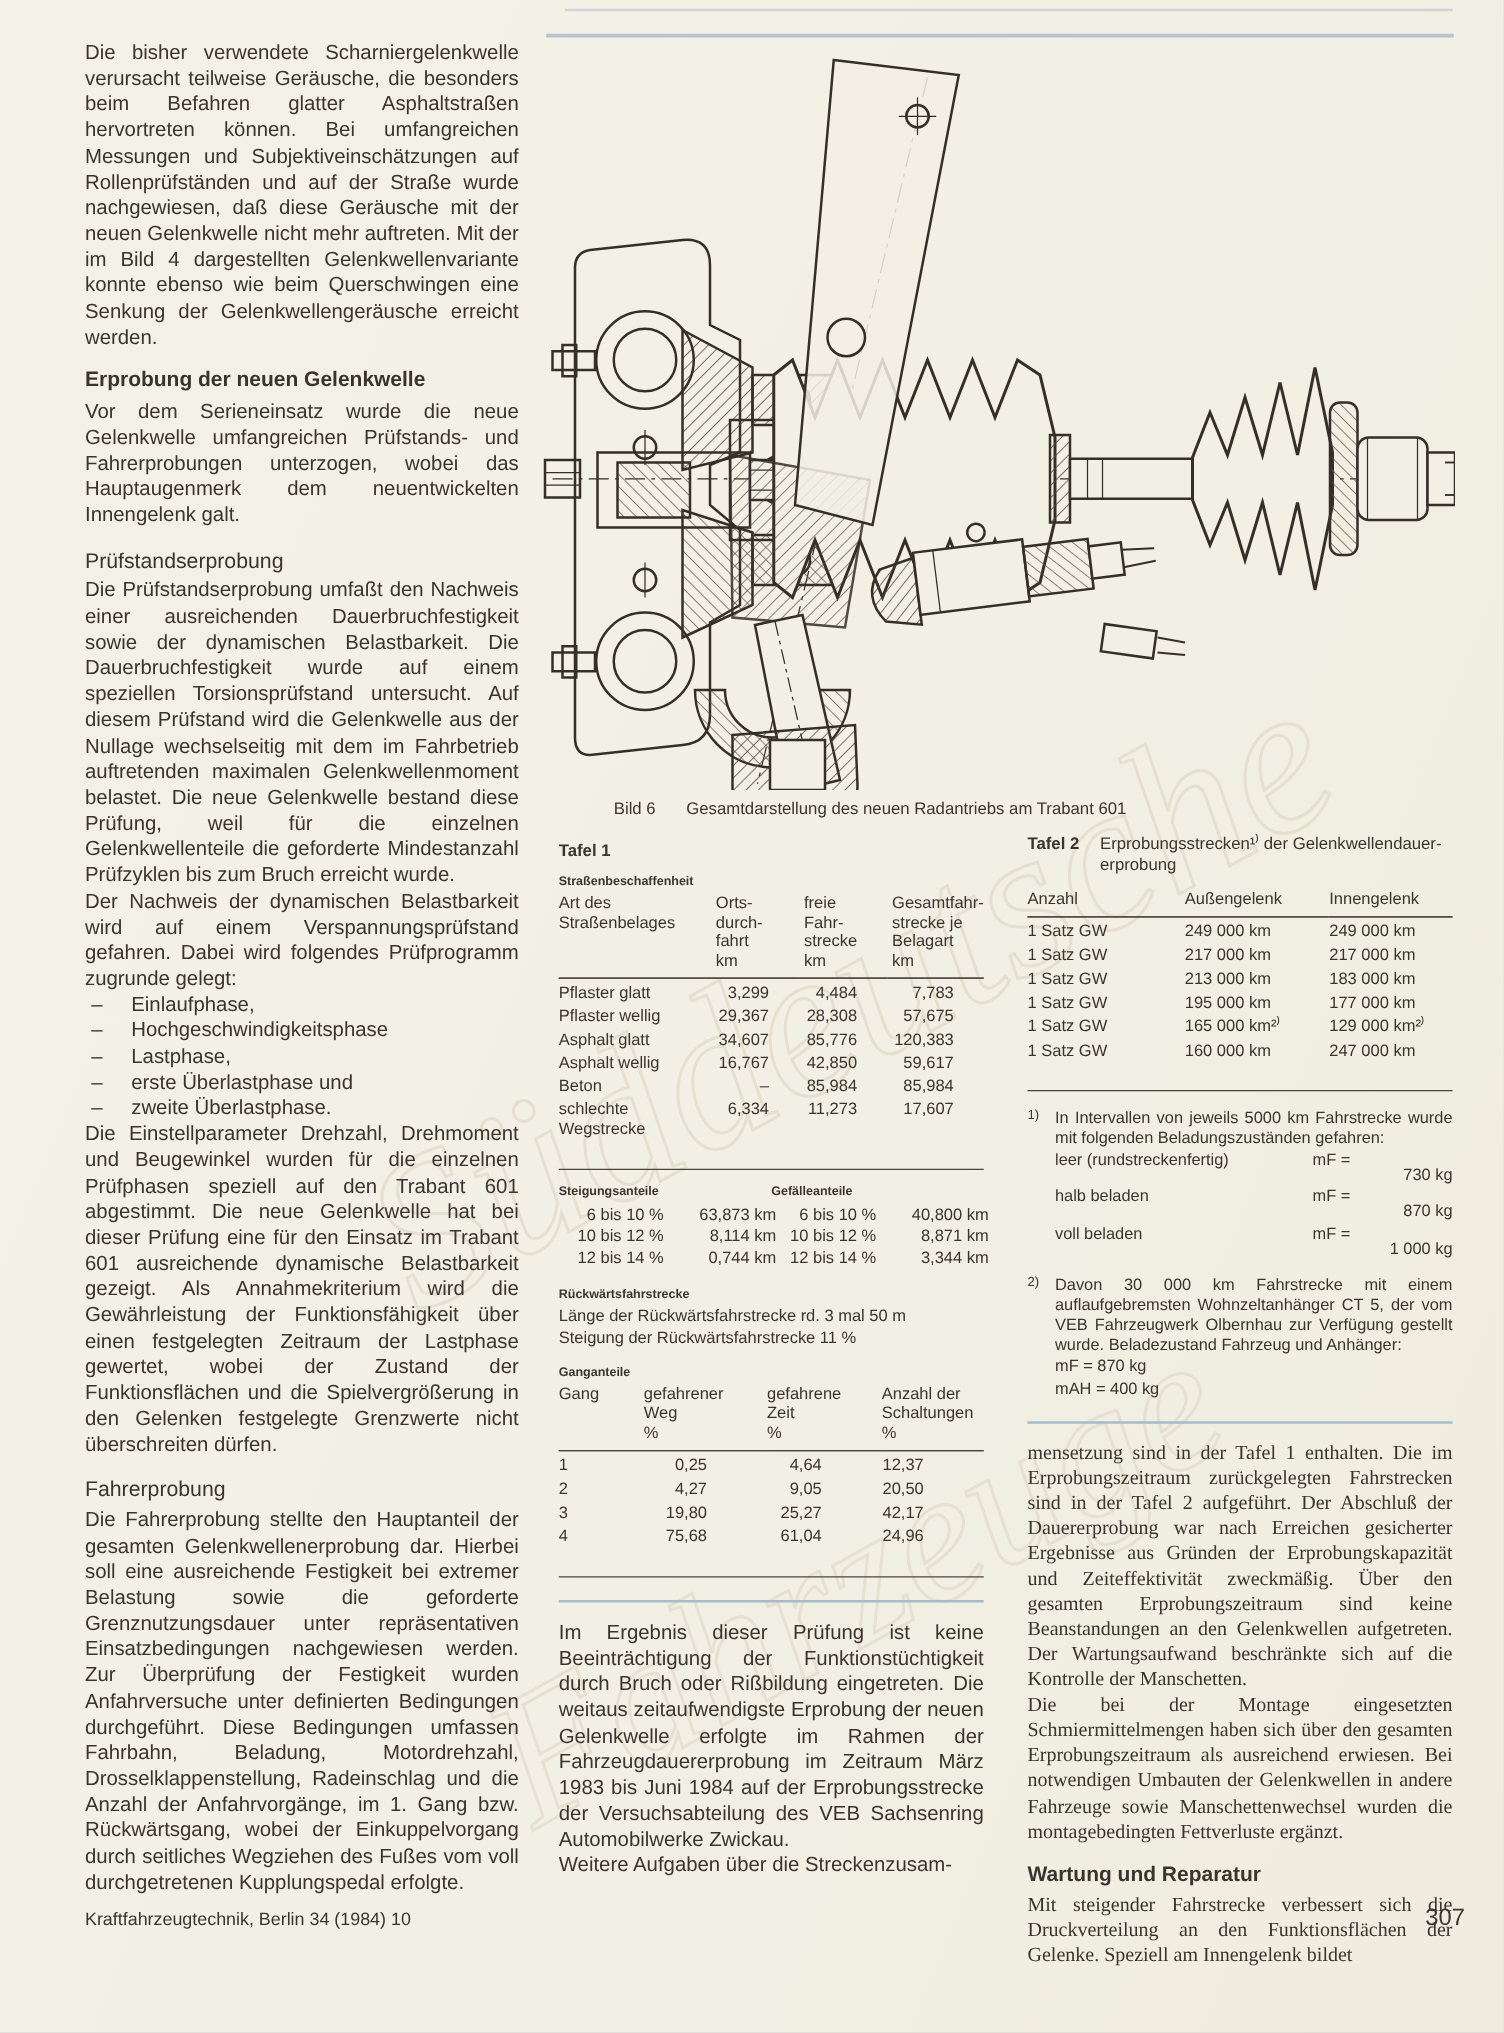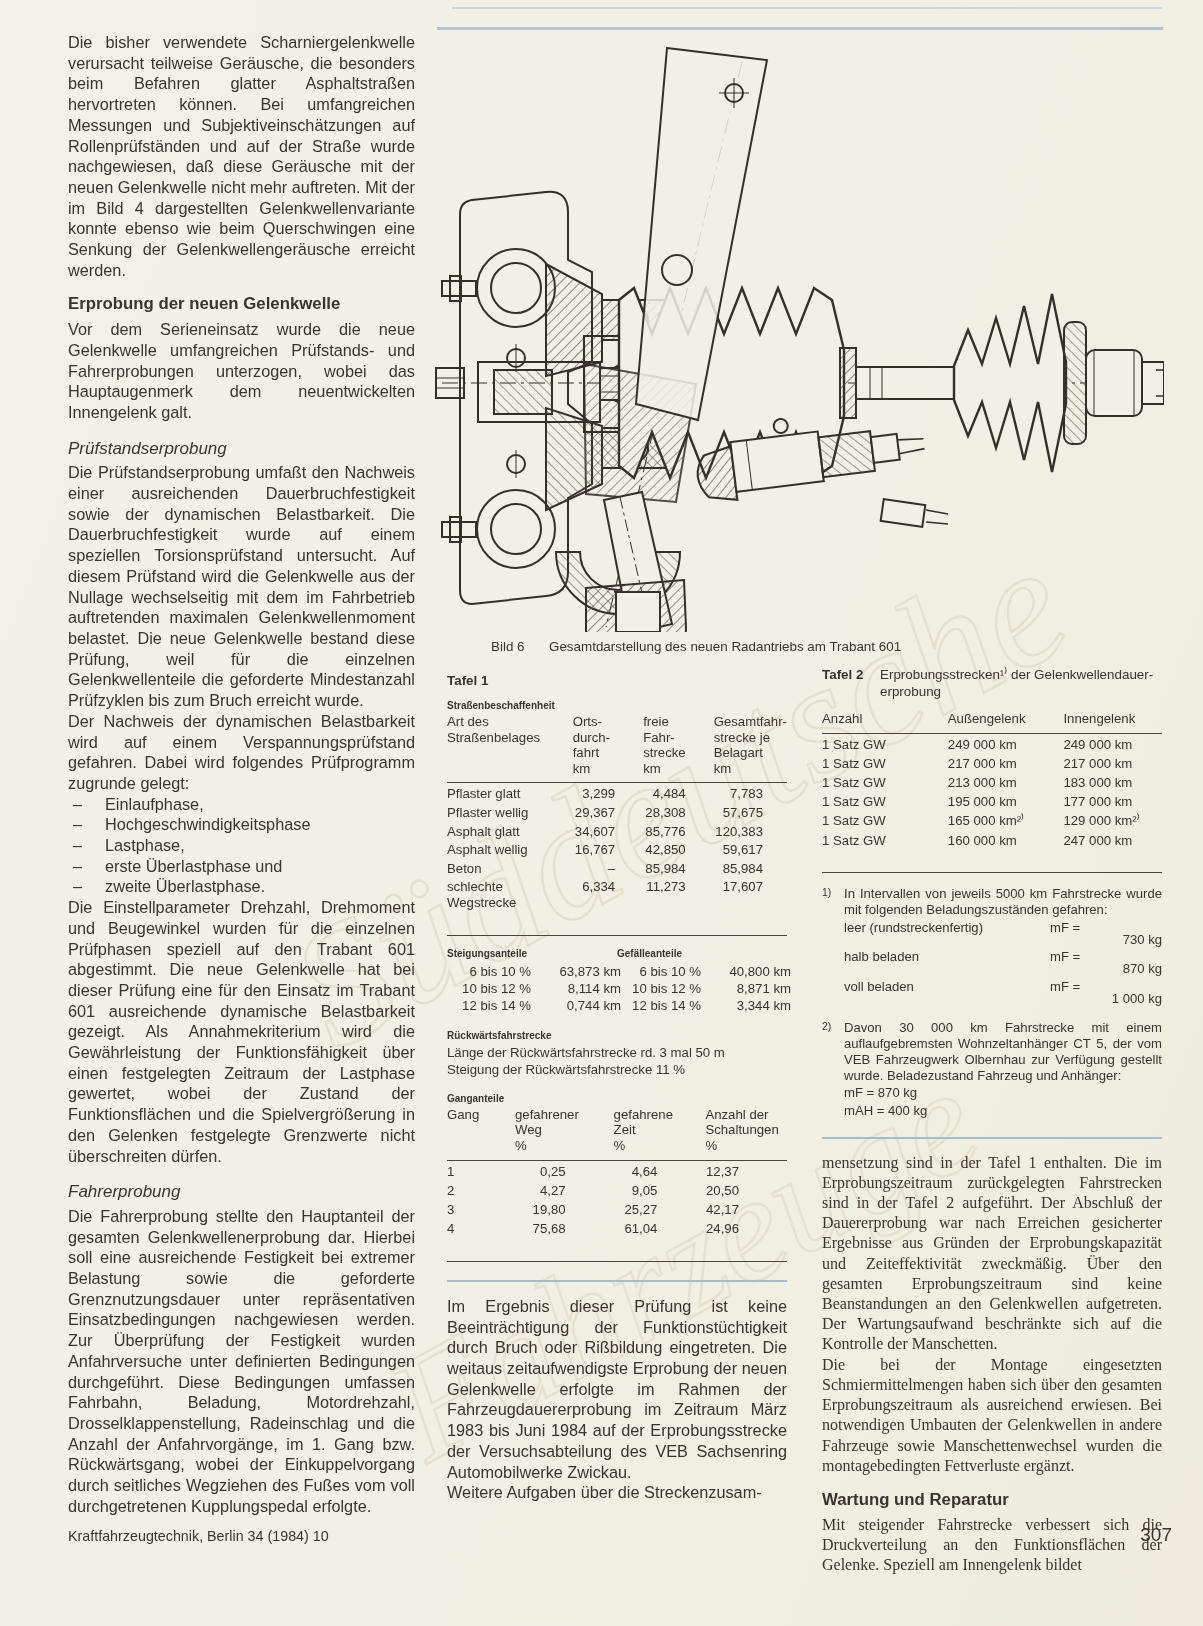--- a/index.html
+++ b/index.html
@@ -8,21 +8,21 @@
         font-family:"Liberation Sans",sans-serif;color:#3a342e;}
   
   .col{position:absolute;}
   .col-left{left:68px;top:32px;width:347px;}
   .col-mid{left:447px;top:672px;width:340px;}
   .col-right{left:822px;top:666px;width:340px;}
   .body-text,.paragraph{font-size:16.3px;line-height:20.7px;text-align:justify;}
   .col-right .paragraph{font-size:16px;line-height:20.2px;font-family:Liberation Serif, serif;}
   .paragraph{margin:0;}
   .heading{font-weight:bold;font-size:16.8px;line-height:20.7px;margin:14px 0 4px;text-align:left;}
-  .subheading{font-style:italic;font-size:17px;line-height:20.7px;margin:16px 0 3px;text-align:left;}
+  .subheading{font-size:17px;line-height:20.7px;margin:16px 0 3px;text-align:left;}
   .dash-list{list-style:none;margin:0;padding:0;font-size:16.3px;line-height:20.7px;}
   .dash-list li{position:relative;padding-left:37px;}
   .dash-list li::before{content:"–";position:absolute;left:5px;}
   
   .figure{position:absolute;left:434px;top:32px;width:730px;height:600px;}
   .rule-blue-a{position:absolute;left:452px;top:7px;width:710px;height:2px;background:#c3cdd8;opacity:.8;}
   .rule-blue-b{position:absolute;left:437px;top:27px;width:726px;height:3px;background:#aebfcd;opacity:.9;}
   .caption{position:absolute;left:447px;top:639px;width:690px;display:flex;
            font-size:13.4px;line-height:16px;}
   .cap-label{font-weight:normal;min-width:58px;padding-left:44px;}

